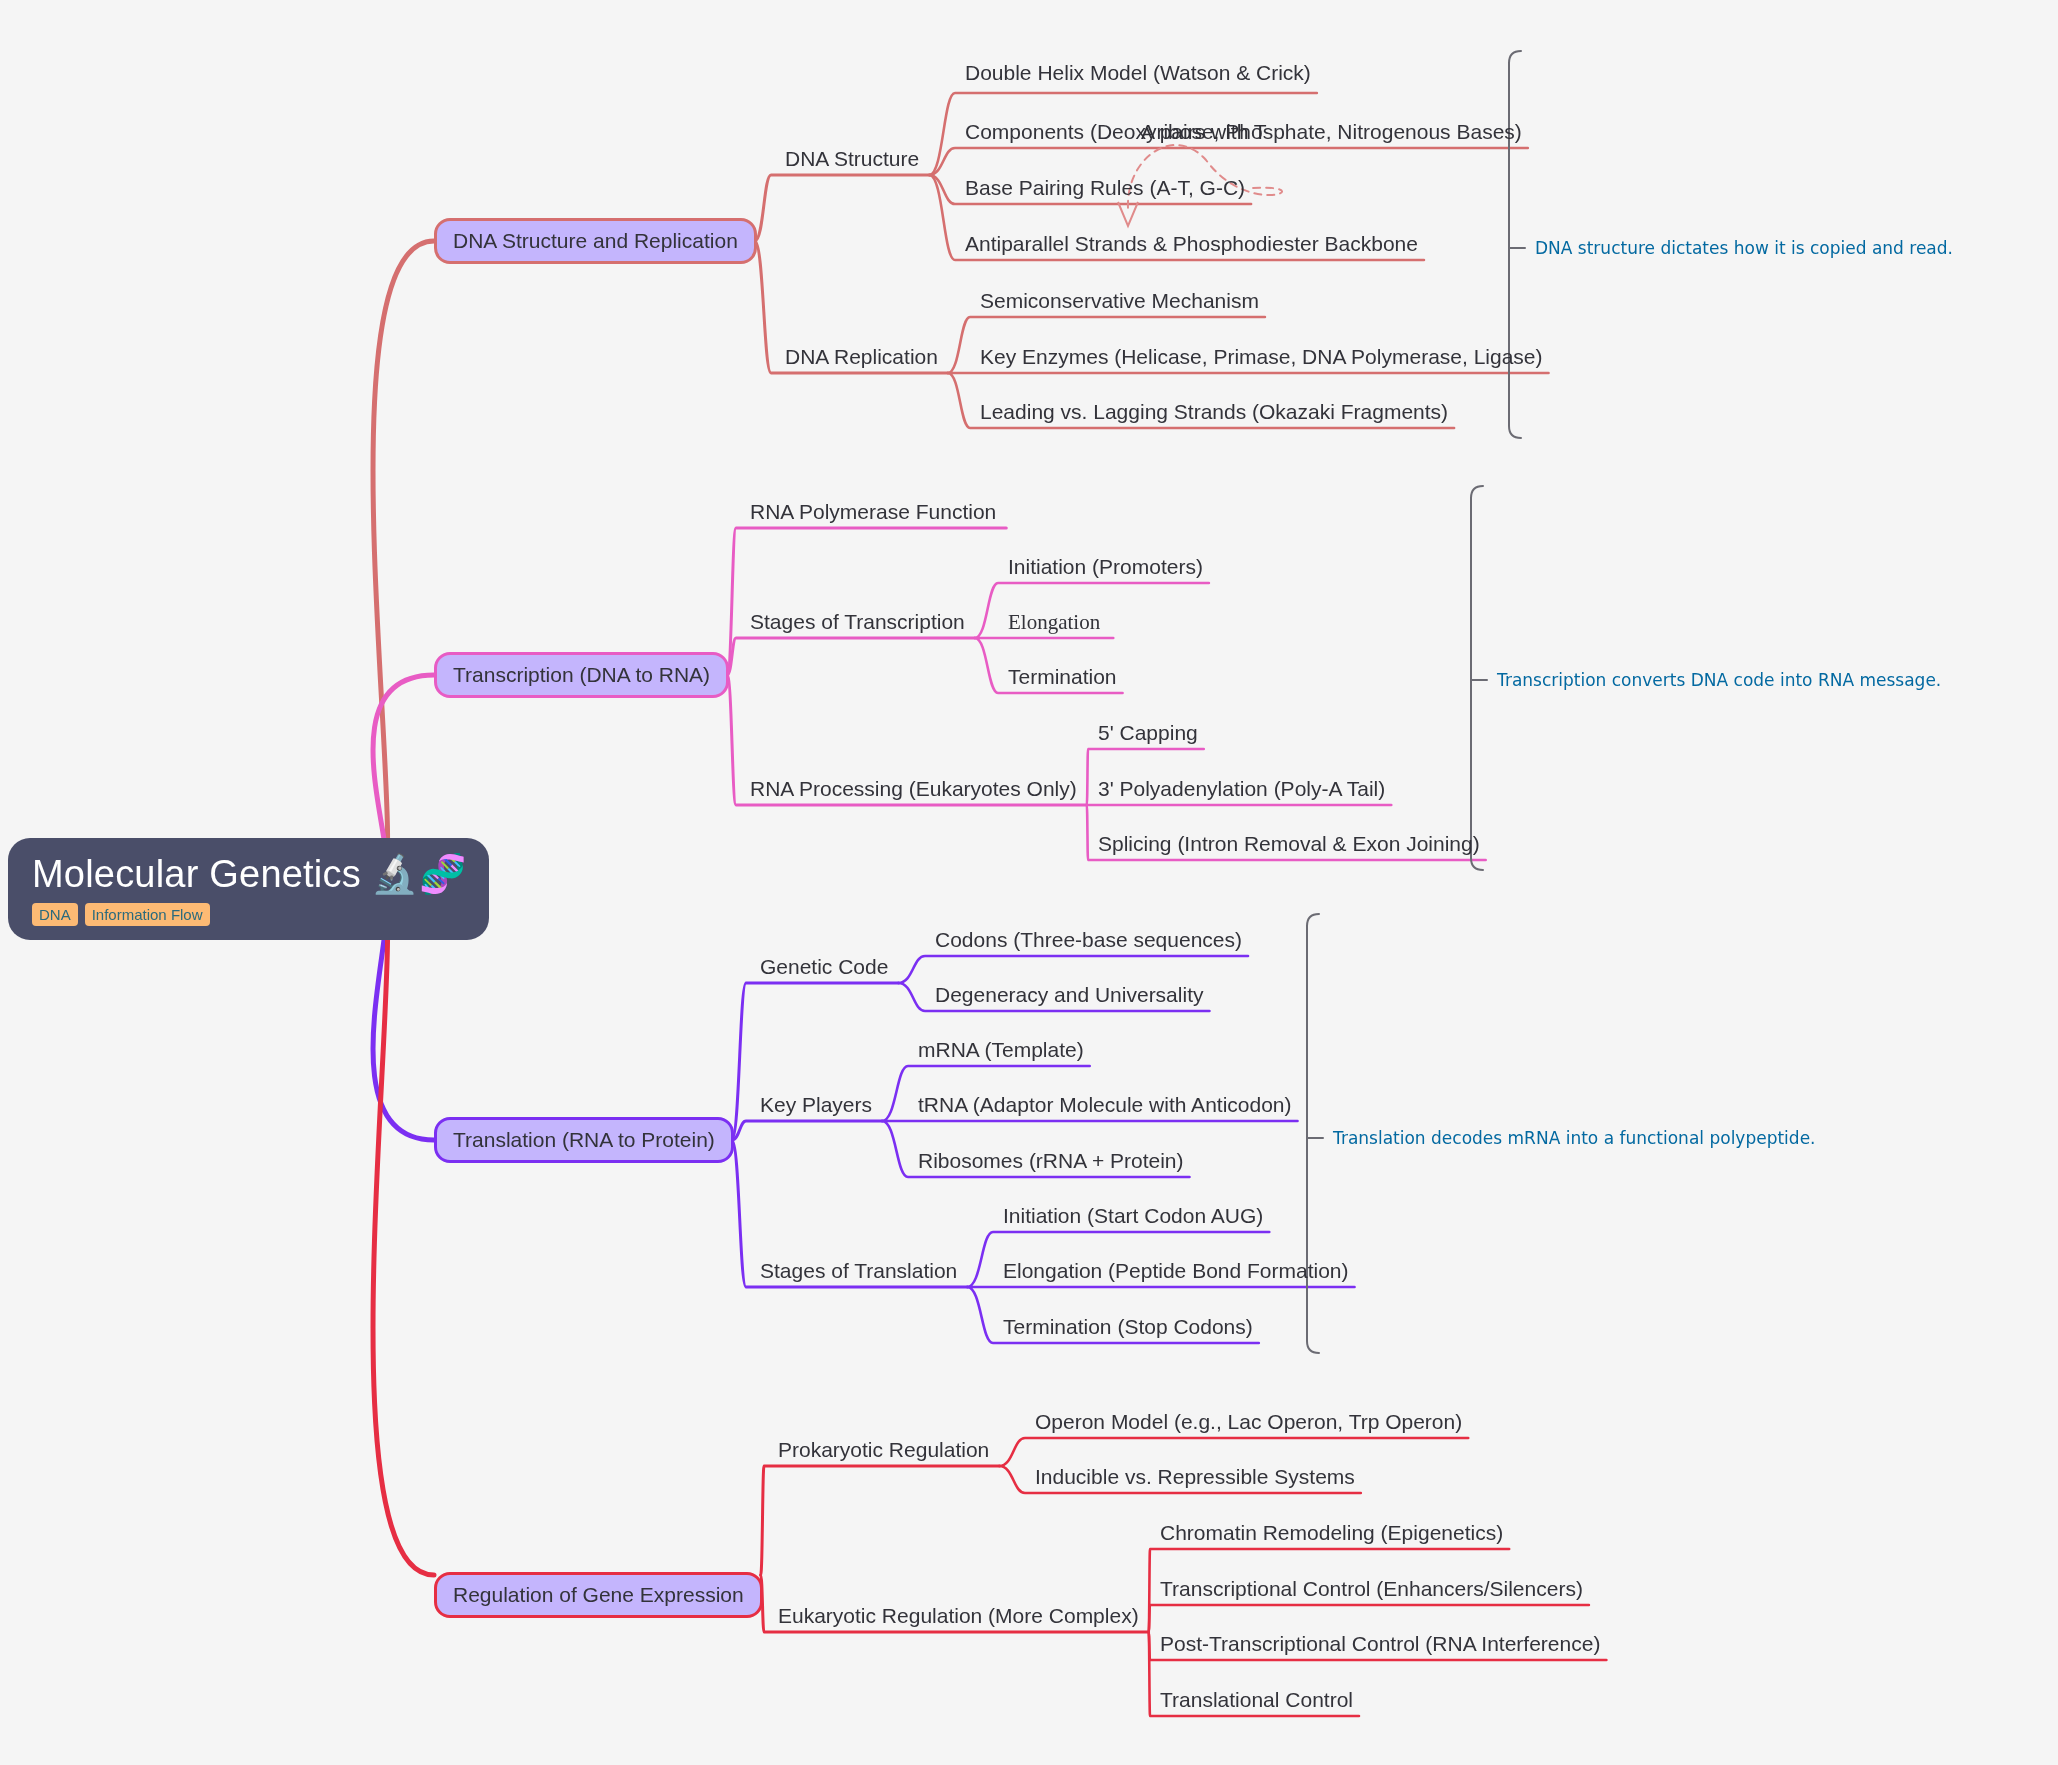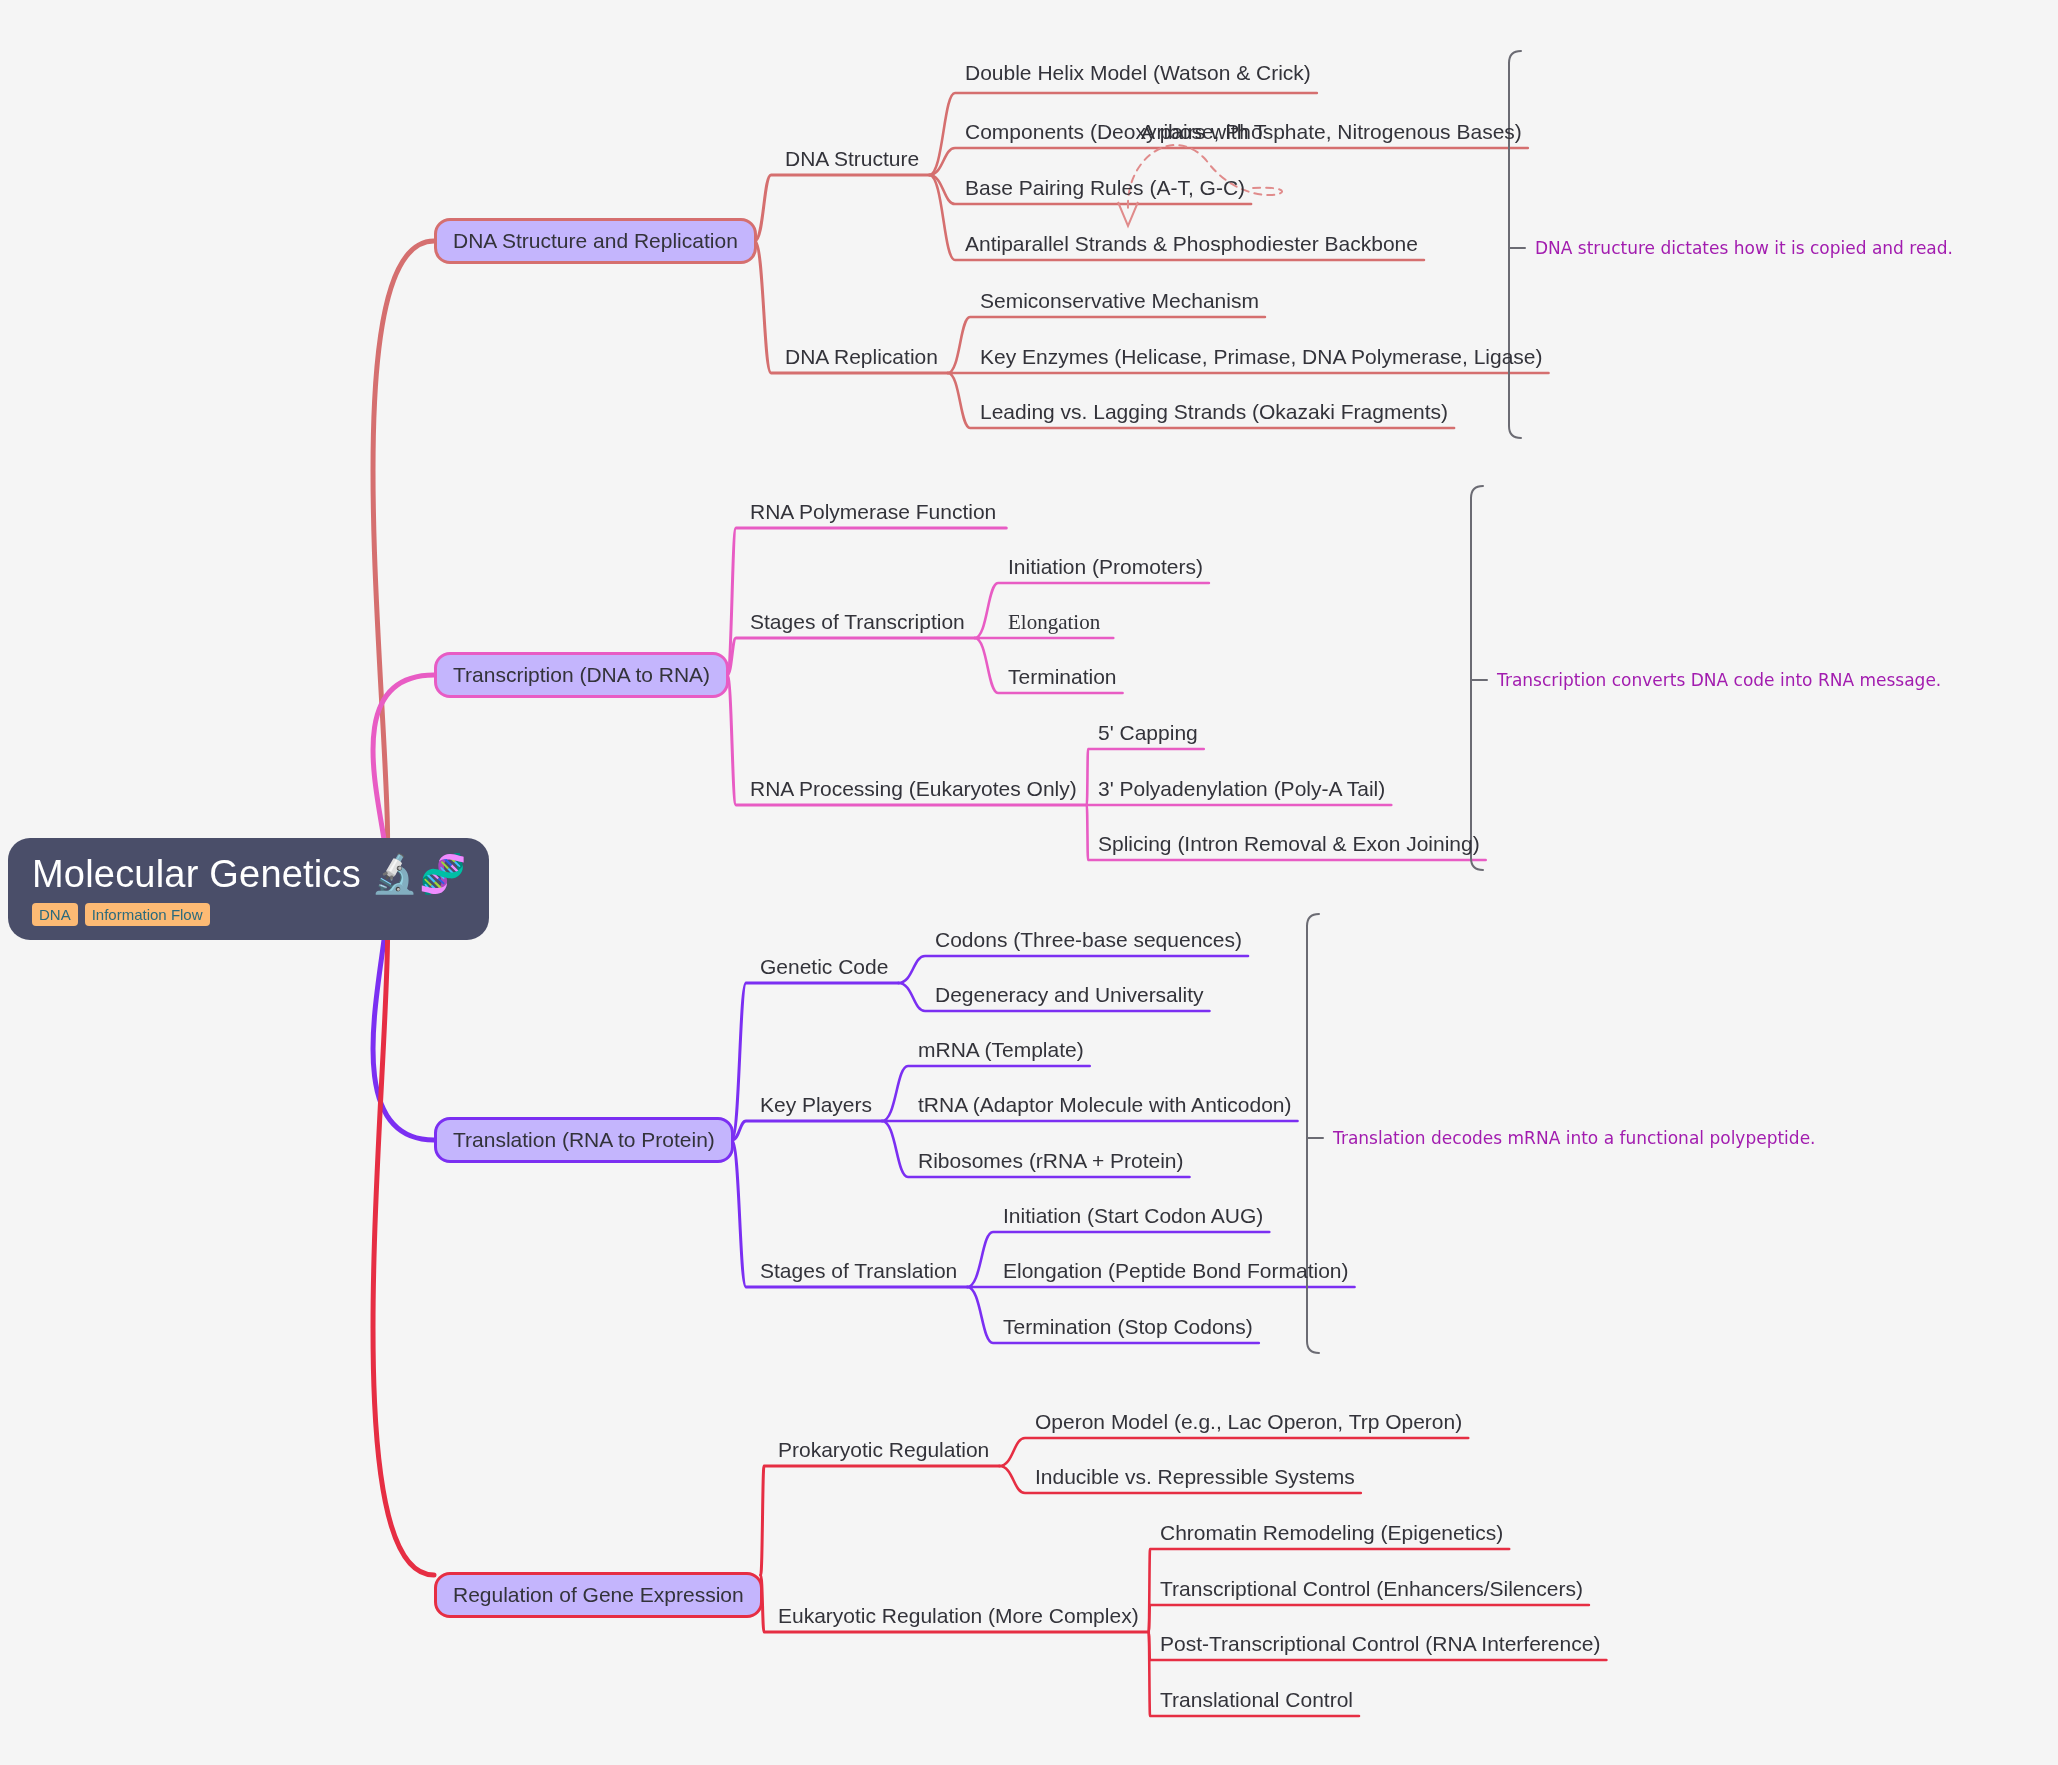--- a/index.html
+++ b/index.html
@@ -72,21 +72,21 @@
     color:#2f2f35;
     white-space:nowrap;
     z-index:7;
   }
 
   
   .summary{
     position:absolute;
     font-family:"DejaVu Sans", sans-serif;
     font-size:17px;
-    color:#a21caf;
+    color:#0369a1;
     white-space:nowrap;
     z-index:4;
   }
 </style>
 </head>
 <body>
 
 <div id="stage">
 
   <svg id="wires" viewBox="0 0 2058 1765">

